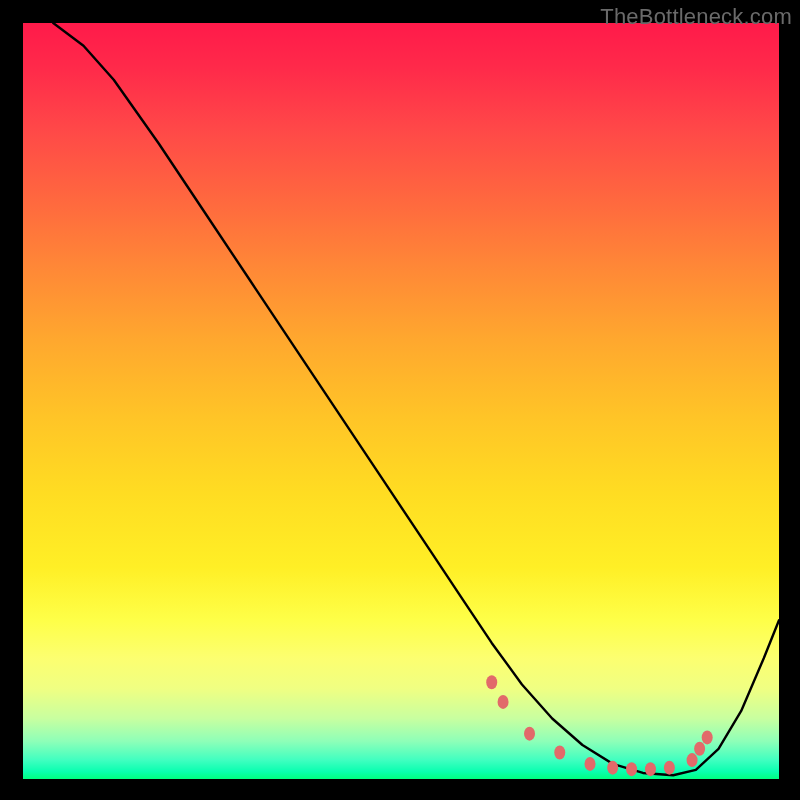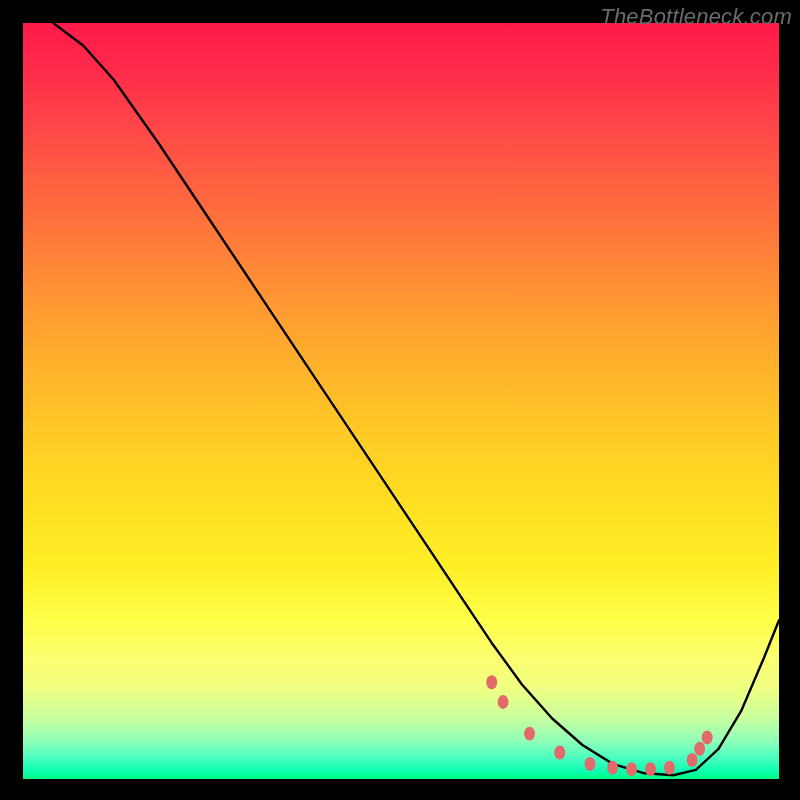--- a/index.html
+++ b/index.html
@@ -8,21 +8,20 @@
     width: 800px;
     height: 800px;
     background: #000;
     overflow: hidden;
   }
   .wrap {
     position: relative;
     width: 800px;
     height: 800px;
     background: #000;
-    font-style: italic;
   }
   .plot {
     position: absolute;
     left: 23px;
     top: 23px;
     width: 756px;
     height: 756px;
     background: linear-gradient(to bottom,
       #ff1a4a 0%,
       #ff2a4a 6%,

